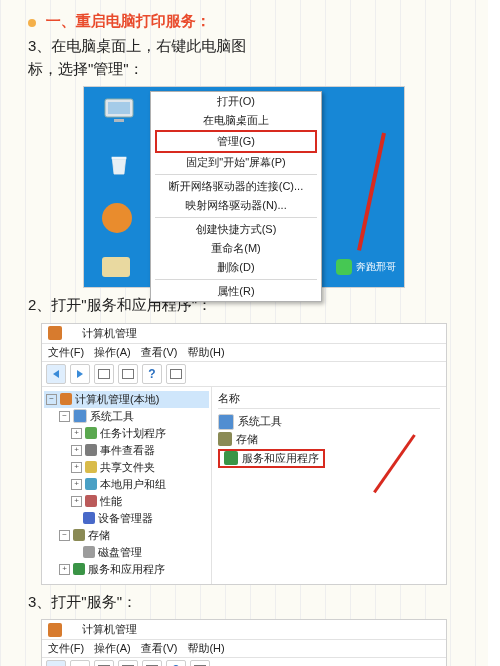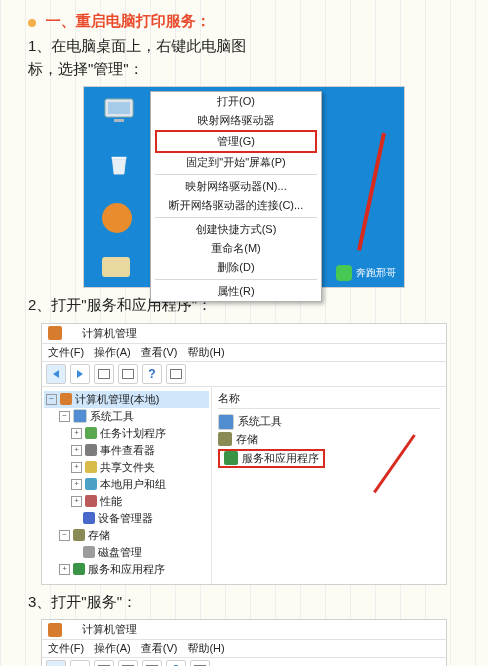--- a/index.html
+++ b/index.html
@@ -91,21 +91,21 @@
   .ss1 .arrow-line {
     position: absolute;
     right: 18px; top: 46px;
     width: 4px; height: 120px;
     background: #d82a1f;
     transform: rotate(12deg);
     transform-origin: top;
   }
   .ss1 .wechat-badge {
     position: absolute;
-    right: 8px; bottom: 6px;
+    right: 8px; bottom: 12px;
     font-size: 10px;
     color: #fff;
     display:flex; align-items:center; gap:4px;
   }
   .ss1 .wechat-badge .wc {
     width: 16px; height: 16px; background:#46c853; border-radius:4px;
     position: relative;
   }
 
   
@@ -202,21 +202,21 @@
 <body>
 
 <div class="page">
 
   <div>
     <span class="bullet-dot"></span>
     <span class="section-title">一、重启电脑打印服务：</span>
   </div>
 
   <div class="step-text">
-    <div>1、在电脑桌面上，右键此电脑图</div>
+    <div>3、在电脑桌面上，右键此电脑图</div>
     <div>标，选择"管理"：</div>
   </div>
 
   <div class="screenshot ss1">
     <div class="desktop-icon pc">
       <svg viewBox="0 0 34 28">
           <rect x="3" y="2" width="28" height="18" rx="2" fill="#dfe6ec" stroke="#8aa" stroke-width="1"></rect>
           <rect x="6" y="5" width="22" height="12" fill="#a5cbe8"></rect>
           <rect x="12" y="22" width="10" height="3" fill="#b0b8bf"></rect>
         </svg>
@@ -225,28 +225,28 @@
       <svg viewBox="0 0 34 34">
           <path d="M9 10 L25 10 L23 28 L11 28 Z" fill="#e7f0f6" stroke="#eee" stroke-width="1"></path>
           <rect x="8" y="7" width="18" height="3" fill="#eef4f8"></rect>
         </svg>
     </div>
     <div class="desktop-icon ff"></div>
     <div class="desktop-icon btm"></div>
 
     <div class="context-menu">
       <div class="mi">打开(O)</div>
-      <div class="mi">映射网络驱动器</div>
+      <div class="mi">在电脑桌面上</div>
       <div class="highlight-box">
         <div class="mi">管理(G)</div>
       </div>
       <div class="mi">固定到"开始"屏幕(P)</div>
       <div class="sep"></div>
+      <div class="mi">断开网络驱动器的连接(C)...</div>
       <div class="mi">映射网络驱动器(N)...</div>
-      <div class="mi">断开网络驱动器的连接(C)...</div>
       <div class="sep"></div>
       <div class="mi">创建快捷方式(S)</div>
       <div class="mi">重命名(M)</div>
       <div class="mi">删除(D)</div>
       <div class="sep"></div>
       <div class="mi">属性(R)</div>
     </div>
 
     <div class="arrow-line"></div>
 

